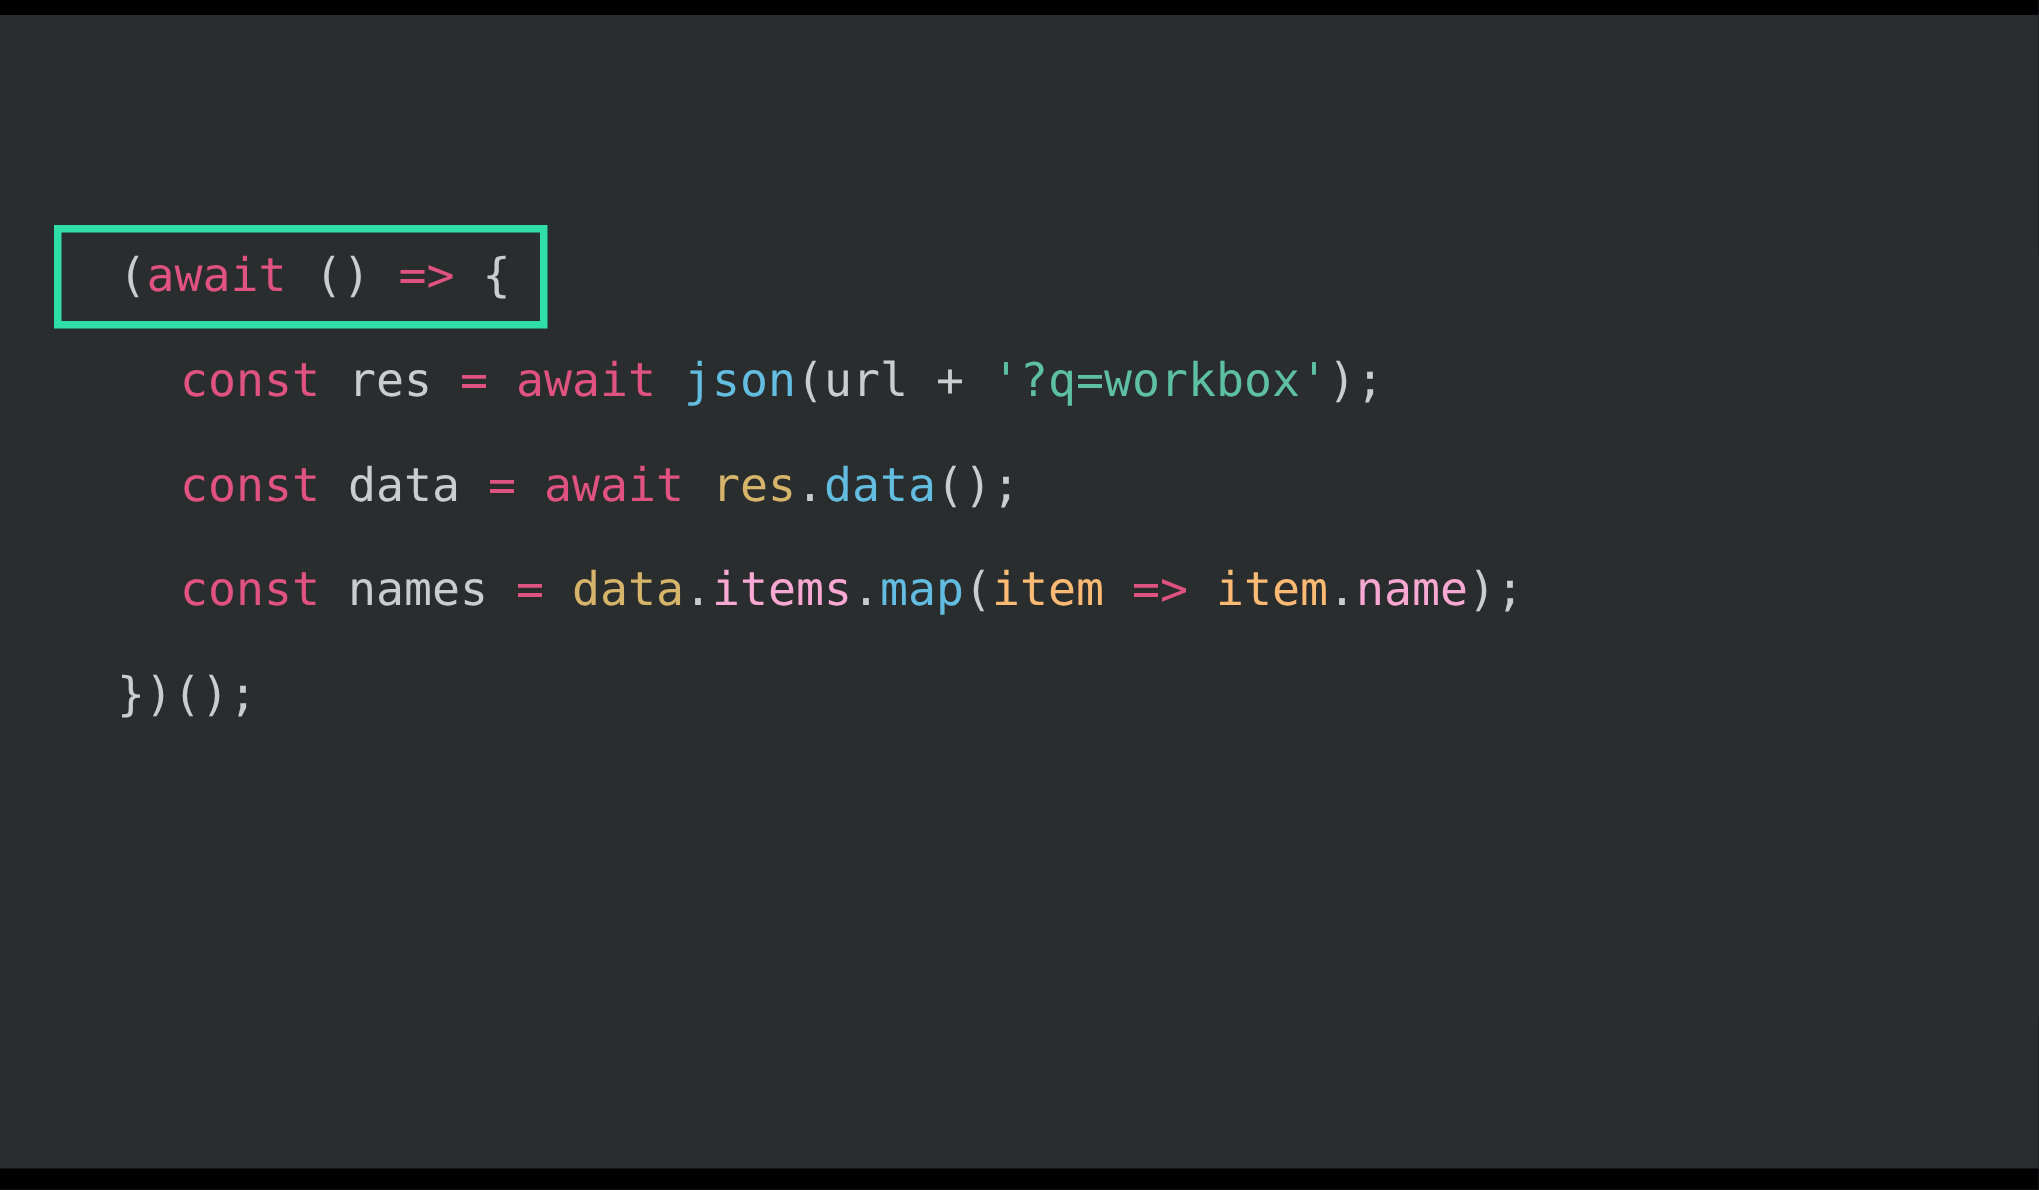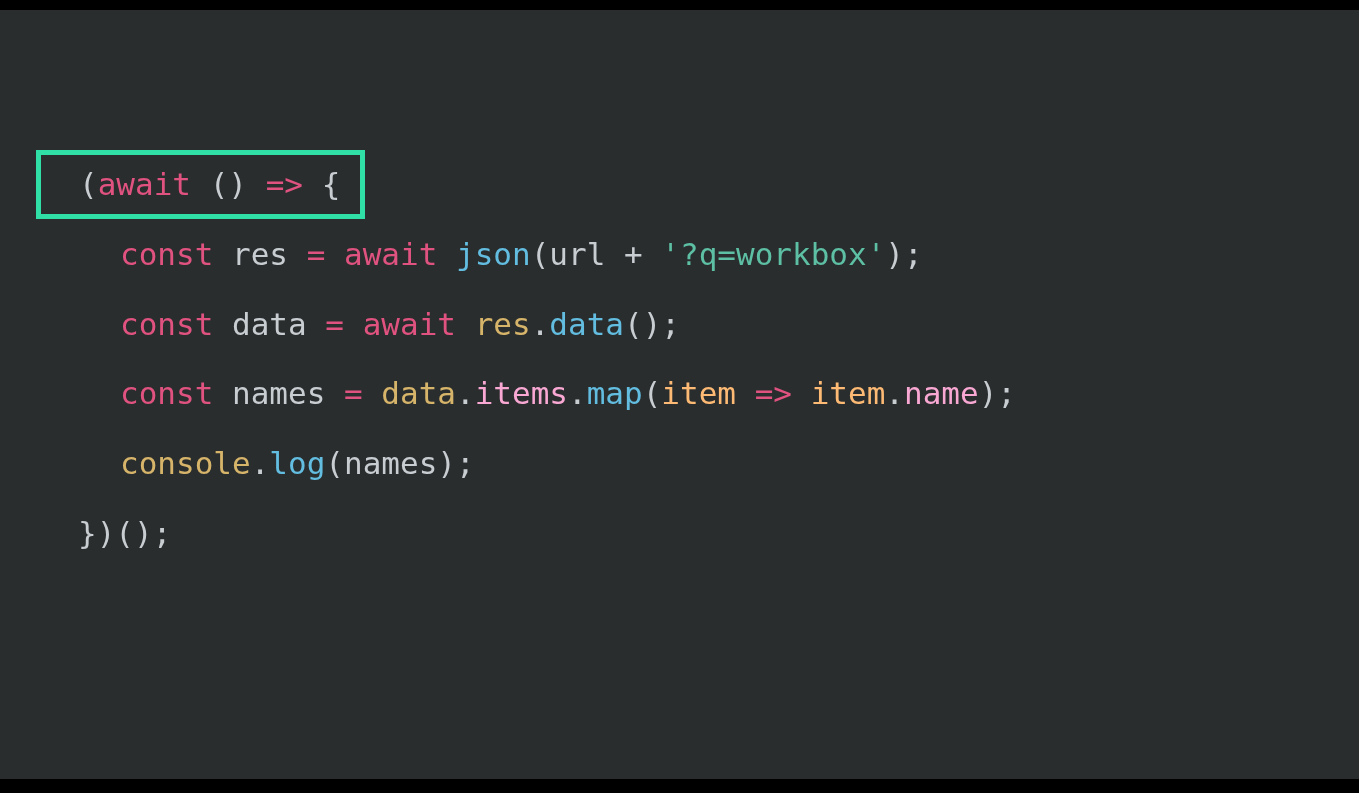--- a/index.html
+++ b/index.html
@@ -67,16 +67,15 @@
   <div class="blank"></div>
 
   <div class="line"><span class="highlight-box"><span class="paren">(</span><span class="kw">await</span> <span class="paren">()</span> <span class="arrow">=&gt;</span> <span class="paren">{</span></span></div>
 
   <div class="line indent1"><span class="kw">const</span> <span class="var">res</span> <span class="eq">=</span> <span class="kw">await</span> <span class="fn">json</span><span class="paren">(</span><span class="var">url</span> <span class="op">+</span> <span class="str">'?q=workbox'</span><span class="paren">)</span><span class="pun">;</span></div>
 
   <div class="line indent1"><span class="kw">const</span> <span class="var">data</span> <span class="eq">=</span> <span class="kw">await</span> <span class="obj">res</span><span class="pun">.</span><span class="fn">data</span><span class="paren">()</span><span class="pun">;</span></div>
 
   <div class="line indent1"><span class="kw">const</span> <span class="var">names</span> <span class="eq">=</span> <span class="obj">data</span><span class="pun">.</span><span class="prop">items</span><span class="pun">.</span><span class="fn">map</span><span class="paren">(</span><span class="arg">item</span> <span class="arrow">=&gt;</span> <span class="arg">item</span><span class="pun">.</span><span class="prop">name</span><span class="paren">)</span><span class="pun">;</span></div>
 
-  <div class="line indent1"><span class="obj">console</span><span class="pun">.</span><span class="fn">log</span><span class="paren">(</span><span class="var">names</span><span class="paren">)</span><span class="pun">;</span></div>
 
   <div class="line"><span class="paren">})();</span></div>
 </div>
 
 </body></html>

